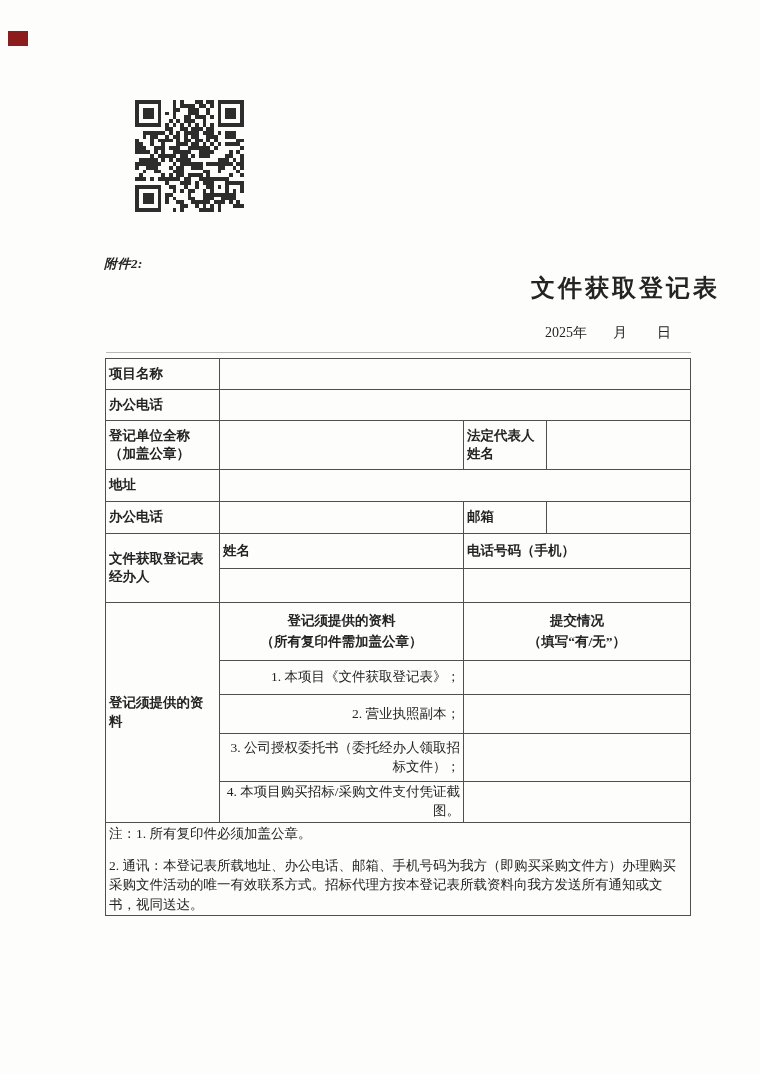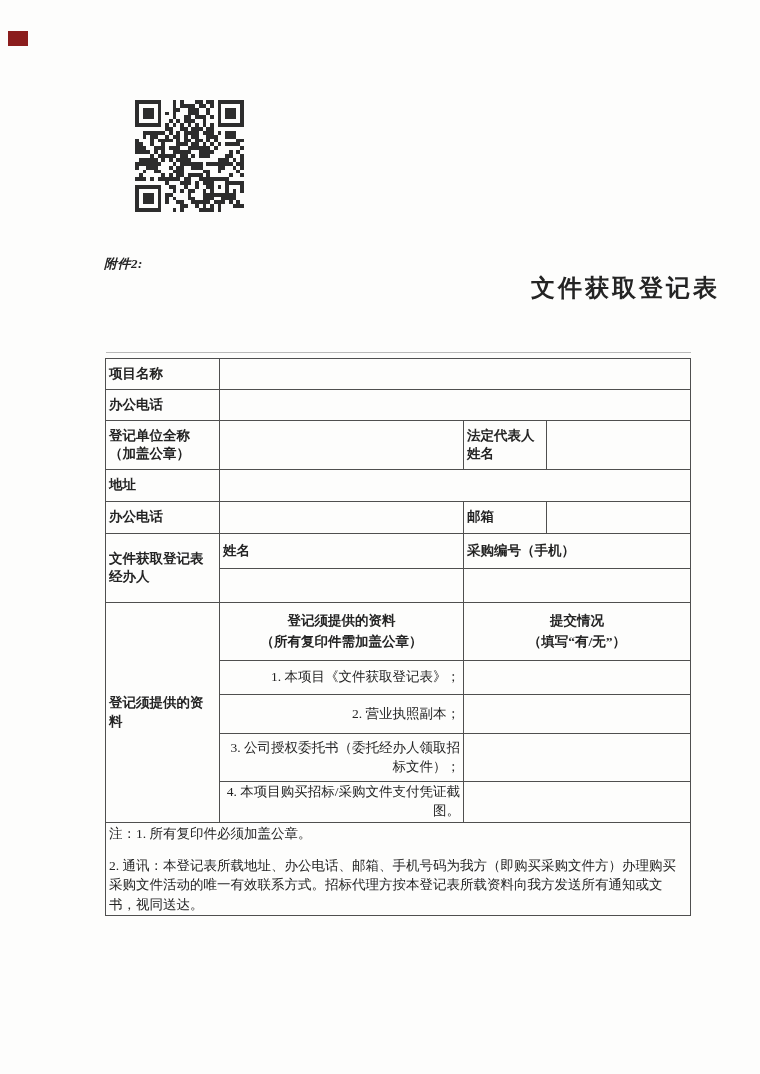--- a/index.html
+++ b/index.html
@@ -496,20 +496,21 @@
           <rect x="20" y="28" width="1" height="1"></rect>
           <rect x="22" y="28" width="1" height="1"></rect>
         </g>
       </svg>
   </div>
 
   <div class="attach-label">附件2:</div>
 
   <div class="doc-title">文件获取登记表</div>
 
+  <div class="date-line"><span>2025年</span><span class="gap1">月</span><span class="gap2">日</span></div>
 
   <div class="scan-line"></div>
 
   <table class="form-table">
     <colgroup>
       <col style="width:114px">
         <col style="width:244px">
         <col style="width:83px">
         <col>
     </colgroup>
@@ -543,21 +544,21 @@
       <td class="val"></td>
       <td class="lbl">邮箱</td>
       <td class="val"></td>
     </tr>
     <tr style="height:35px">
       <td class="lbl" rowspan="2">
         <div>文件获取登记表</div>
         <div>经办人</div>
       </td>
       <td class="lbl">姓名</td>
-      <td class="lbl" colspan="2">采购编号（手机）</td>
+      <td class="lbl" colspan="2">电话号码（手机）</td>
     </tr>
     <tr style="height:34px">
       <td class="val"></td>
       <td class="val" colspan="2"></td>
     </tr>
     <tr style="height:58px">
       <td class="lbl" rowspan="5">登记须提供的资料</td>
       <td class="hdr">
         <div>登记须提供的资料</div>
         <div>（所有复印件需加盖公章）</div>

